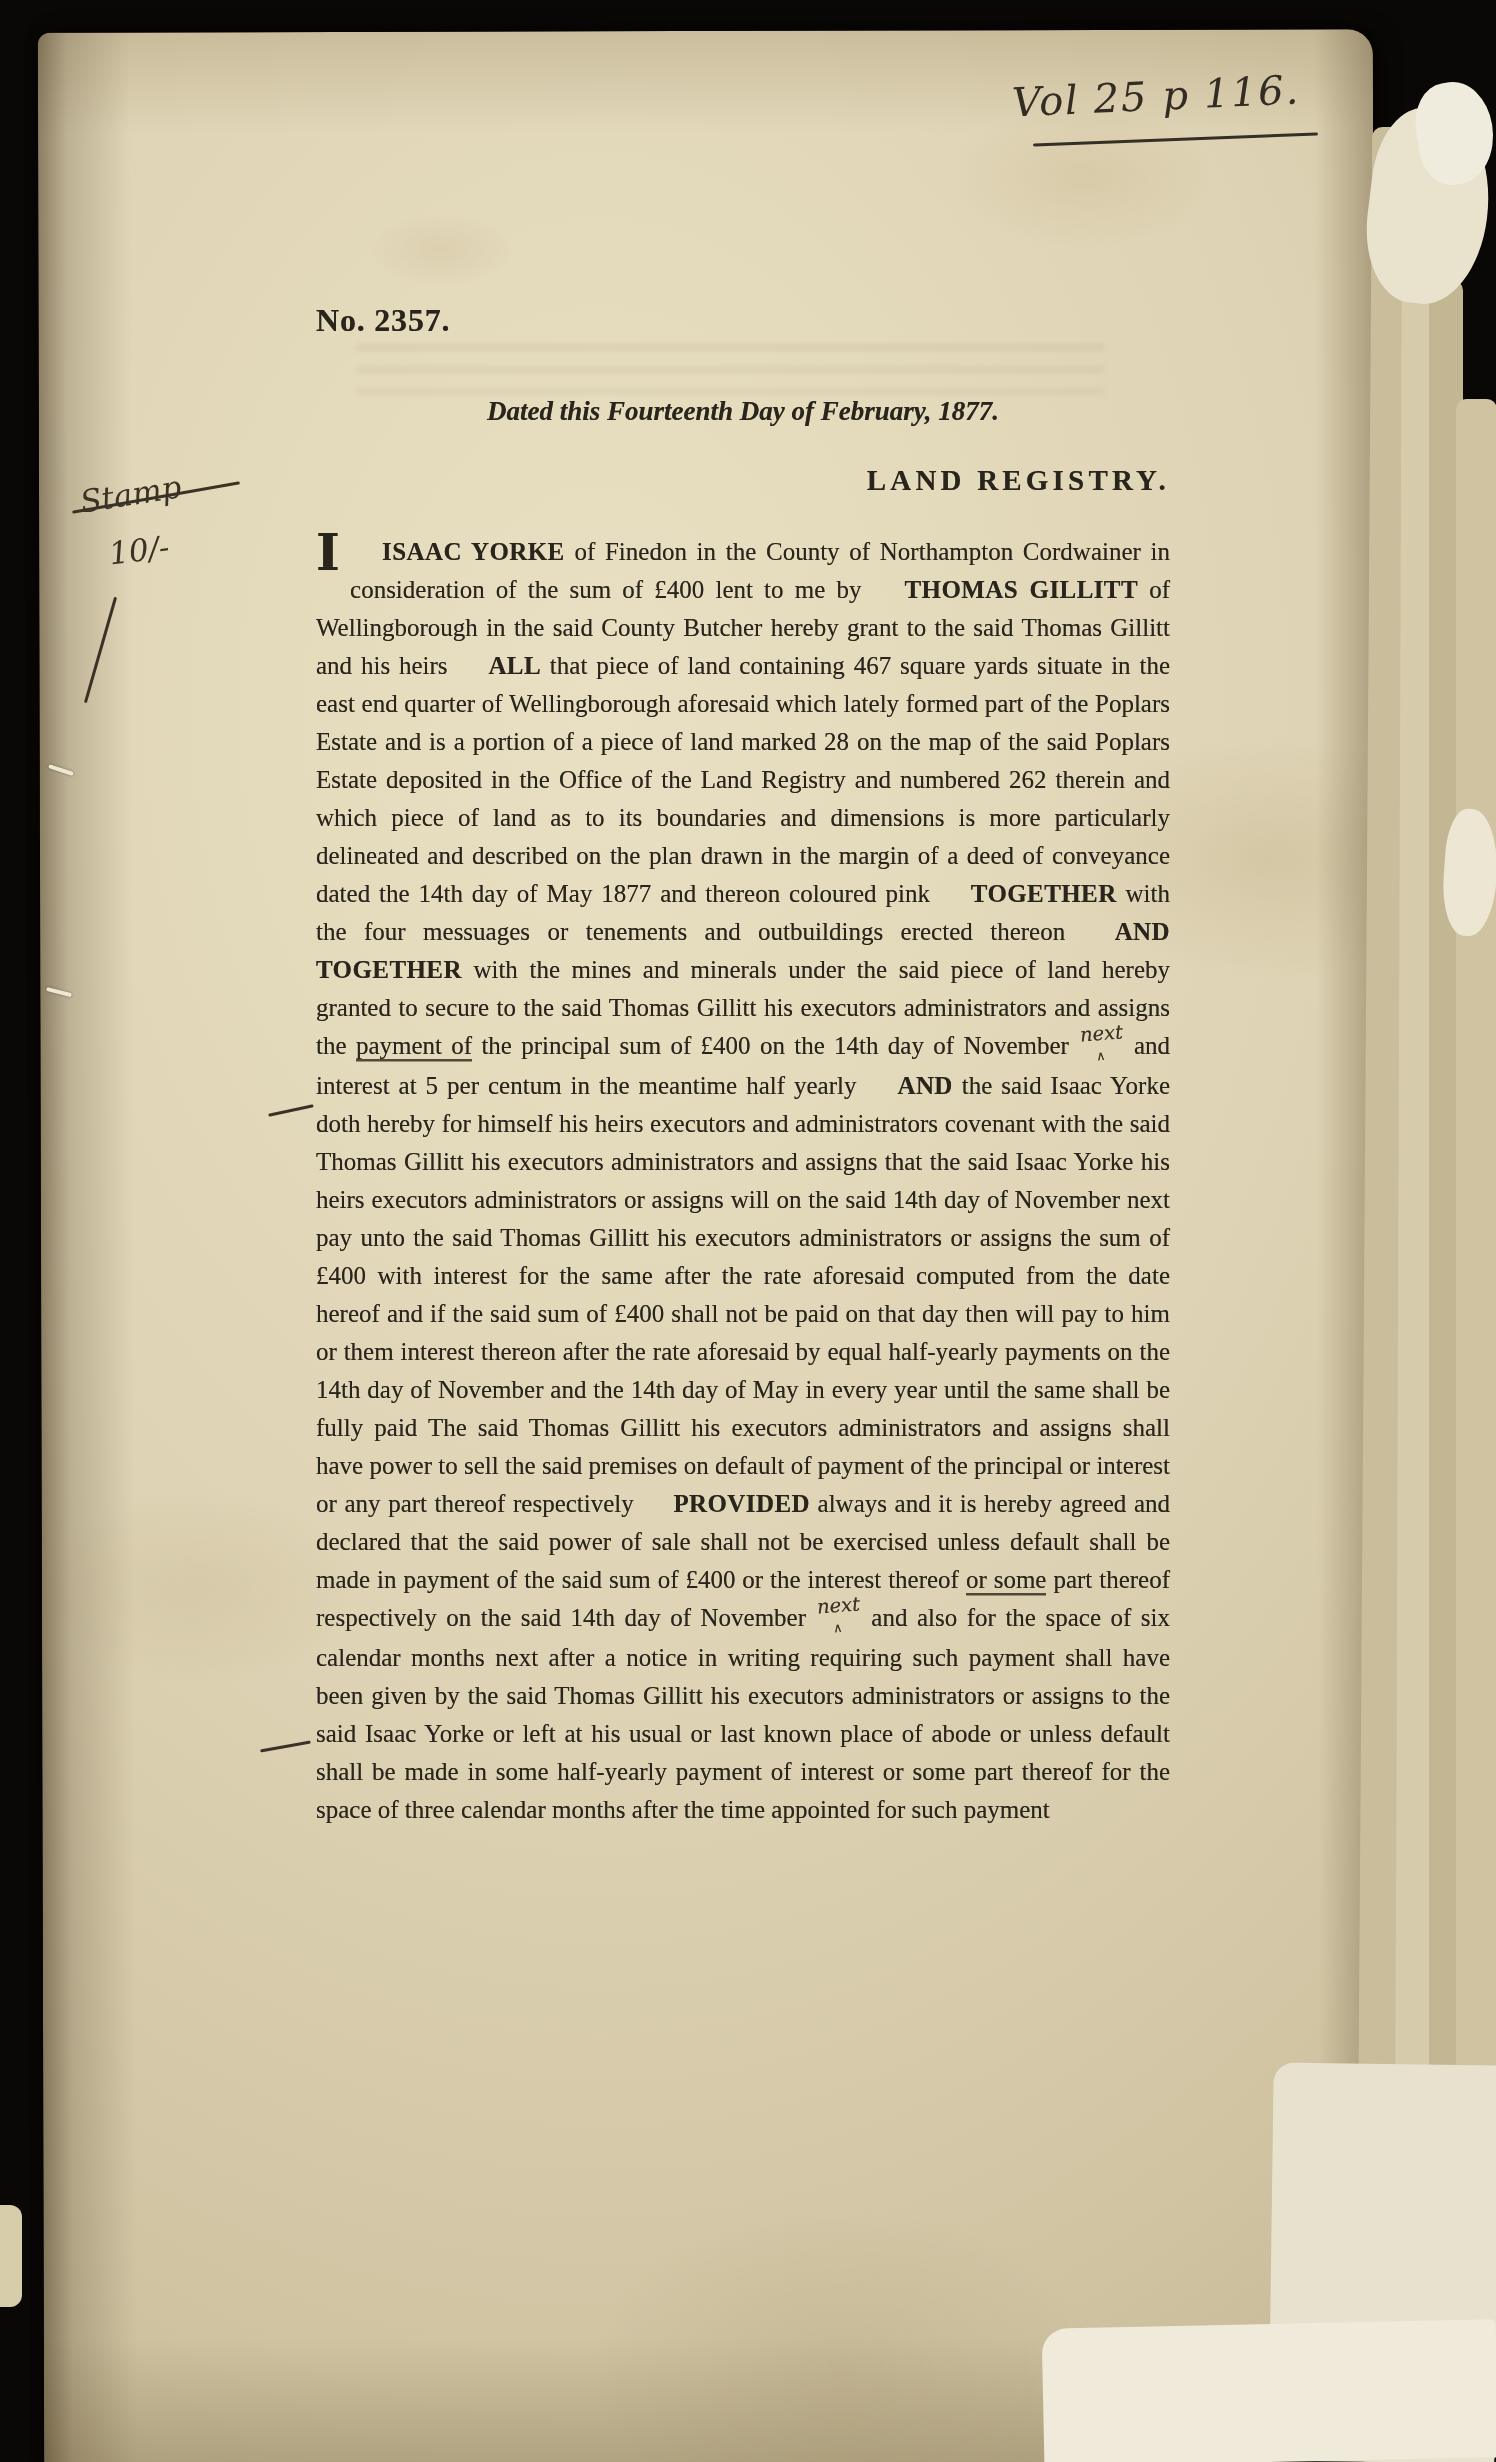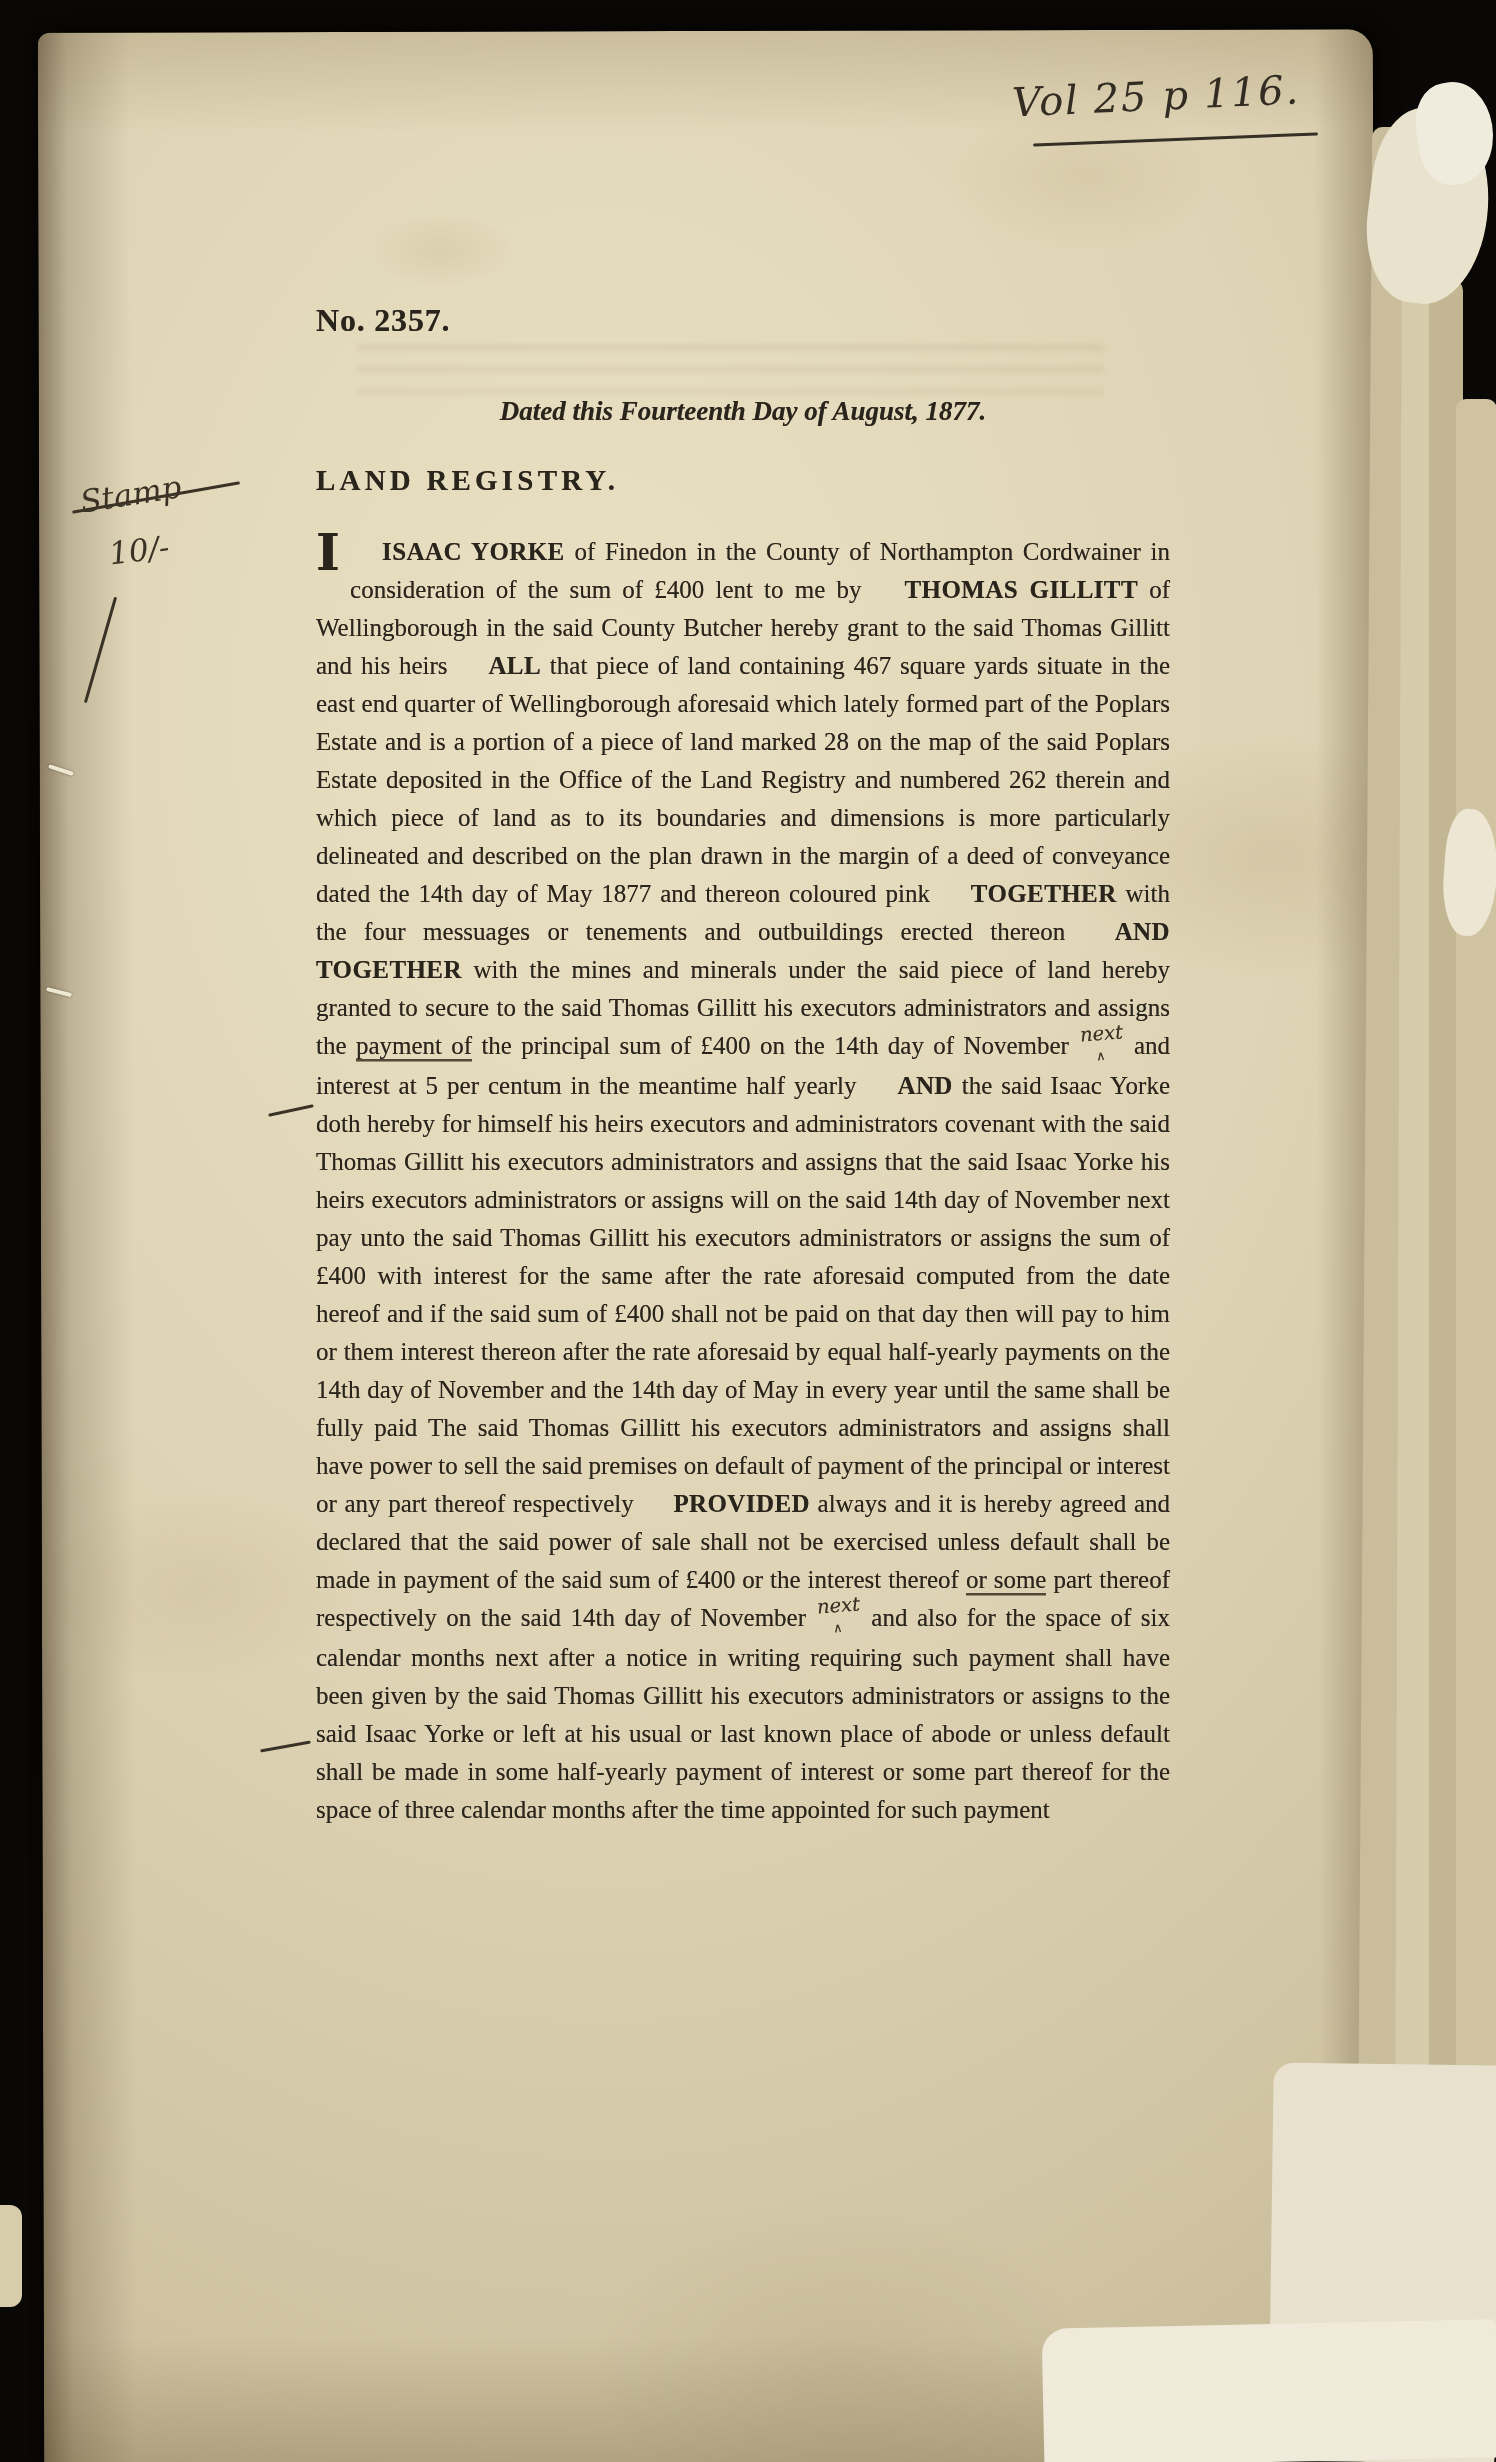--- a/index.html
+++ b/index.html
@@ -71,21 +71,21 @@
   .vol-ref { position:absolute; left:1012px; top:73px; font-family:"DejaVu Serif", serif;
              font-style:italic; font-size:40px; color:#322c22; transform:rotate(-2.6deg);
              letter-spacing:1.7px; white-space:nowrap; }
   .vol-underline { position:absolute; left:1033px; top:138px; width:285px; height:3.4px;
                    background:#352f25; transform:rotate(-2.2deg); border-radius:2.5px; }
 
   .doc-number { position:absolute; left:316px; top:302px; font-size:32px; font-weight:bold;
                 letter-spacing:0.8px; }
   .dateline  { position:absolute; left:316px; top:396px; width:854px; text-align:center;
                font-style:italic; font-weight:bold; font-size:27px; }
-  .doc-title { position:absolute; left:316px; top:464px; width:854px; text-align:left;
+  .doc-title { position:absolute; left:316px; top:464px; width:854px; text-align:right;
                font-size:29px; letter-spacing:4.2px; font-weight:600; }
 
   .stamp-label { position:absolute; left:80px; top:476px; font-family:"DejaVu Serif", serif;
                  font-style:italic; font-size:31px; color:#39322576; color:#393225;
                  transform:rotate(-9deg); }
   .stamp-value { position:absolute; left:109px; top:532px; font-family:"DejaVu Serif", serif;
                  font-style:italic; font-size:31px; color:#393225; transform:rotate(-7deg); }
   .stamp-flourish1 { position:absolute; left:71px;  top:496px; width:170px; height:2.5px;
                      background:#393225; transform:rotate(-10deg); border-radius:1.7px; }
   .stamp-flourish2 { position:absolute; left:99px; top:595px; width:3.4px; height:110px;
@@ -127,21 +127,21 @@
   <div class="edge sheet-br2"></div>
   <div class="edge sliver-bl"></div>
 
   <div class="stitch st1"></div>
   <div class="stitch st2"></div>
 
   <div class="vol-ref">Vol 25 p 116.</div>
   <div class="vol-underline"></div>
 
   <div class="doc-number ink">No. 2357.</div>
-  <div class="dateline ink">Dated this Fourteenth Day of August, 1877.</div>
+  <div class="dateline ink">Dated this Fourteenth Day of February, 1877.</div>
   <div class="doc-title ink">LAND REGISTRY.</div>
 
   <div class="stamp-label">Stamp</div>
   <div class="stamp-value">10/-</div>
   <div class="stamp-flourish1"></div>
   <div class="stamp-flourish2"></div>
 
   <div class="deed-body ink">
     <span class="dropcap">I</span><span><span class="seg-bold">ISAAC YORKE</span><span> of Finedon in the County of Northampton Cordwainer in consideration of the sum of £400 lent to me by </span><span class="seg-bold">THOMAS GILLITT</span><span> of Wellingborough in the said County Butcher hereby grant to the said Thomas Gillitt and his heirs </span><span class="seg-bold">ALL</span><span> that piece of land containing 467 square yards situate in the east end quarter of Wellingborough aforesaid which lately formed part of the Poplars Estate and is a portion of a piece of land marked 28 on the map of the said Poplars Estate deposited in the Office of the Land Registry and numbered 262 therein and which piece of land as to its boundaries and dimensions is more particularly delineated and described on the plan drawn in the margin of a deed of conveyance dated the 14th day of May 1877 and thereon coloured pink </span><span class="seg-bold">TOGETHER</span><span> with the four messuages or tenements and outbuildings erected thereon </span><span class="seg-bold">AND TOGETHER</span><span> with the mines and minerals under the said piece of land hereby granted to secure to the said Thomas Gillitt his executors administrators and assigns the </span><span class="seg-pen-underline">payment of</span><span> the principal sum of £400 on the 14th day of November </span><span class="seg-insert">next<span class="caret">∧</span></span><span> and interest at 5 per centum in the meantime half yearly </span><span class="seg-bold">AND</span><span> the said Isaac Yorke doth hereby for himself his heirs executors and administrators covenant with the said Thomas Gillitt his executors administrators and assigns that the said Isaac Yorke his heirs executors administrators or assigns will on the said 14th day of November next pay unto the said Thomas Gillitt his executors administrators or assigns the sum of £400 with interest for the same after the rate aforesaid computed from the date hereof and if the said sum of £400 shall not be paid on that day then will pay to him or them interest thereon after the rate aforesaid by equal half-yearly payments on the 14th day of November and the 14th day of May in every year until the same shall be fully paid The said Thomas Gillitt his executors administrators and assigns shall have power to sell the said premises on default of payment of the principal or interest or any part thereof respectively </span><span class="seg-bold">PROVIDED</span><span> always and it is hereby agreed and declared that the said power of sale shall not be exercised unless default shall be made in payment of the said sum of £400 or the interest thereof </span><span class="seg-pen-underline">or some</span><span> part thereof respectively on the said 14th day of November </span><span class="seg-insert">next<span class="caret">∧</span></span><span> and also for the space of six calendar months next after a notice in writing requiring such payment shall have been given by the said Thomas Gillitt his executors administrators or assigns to the said Isaac Yorke or left at his usual or last known place of abode or unless default shall be made in some half-yearly payment of interest or some part thereof for the space of three calendar months after the time appointed for such payment</span></span>
   </div>

